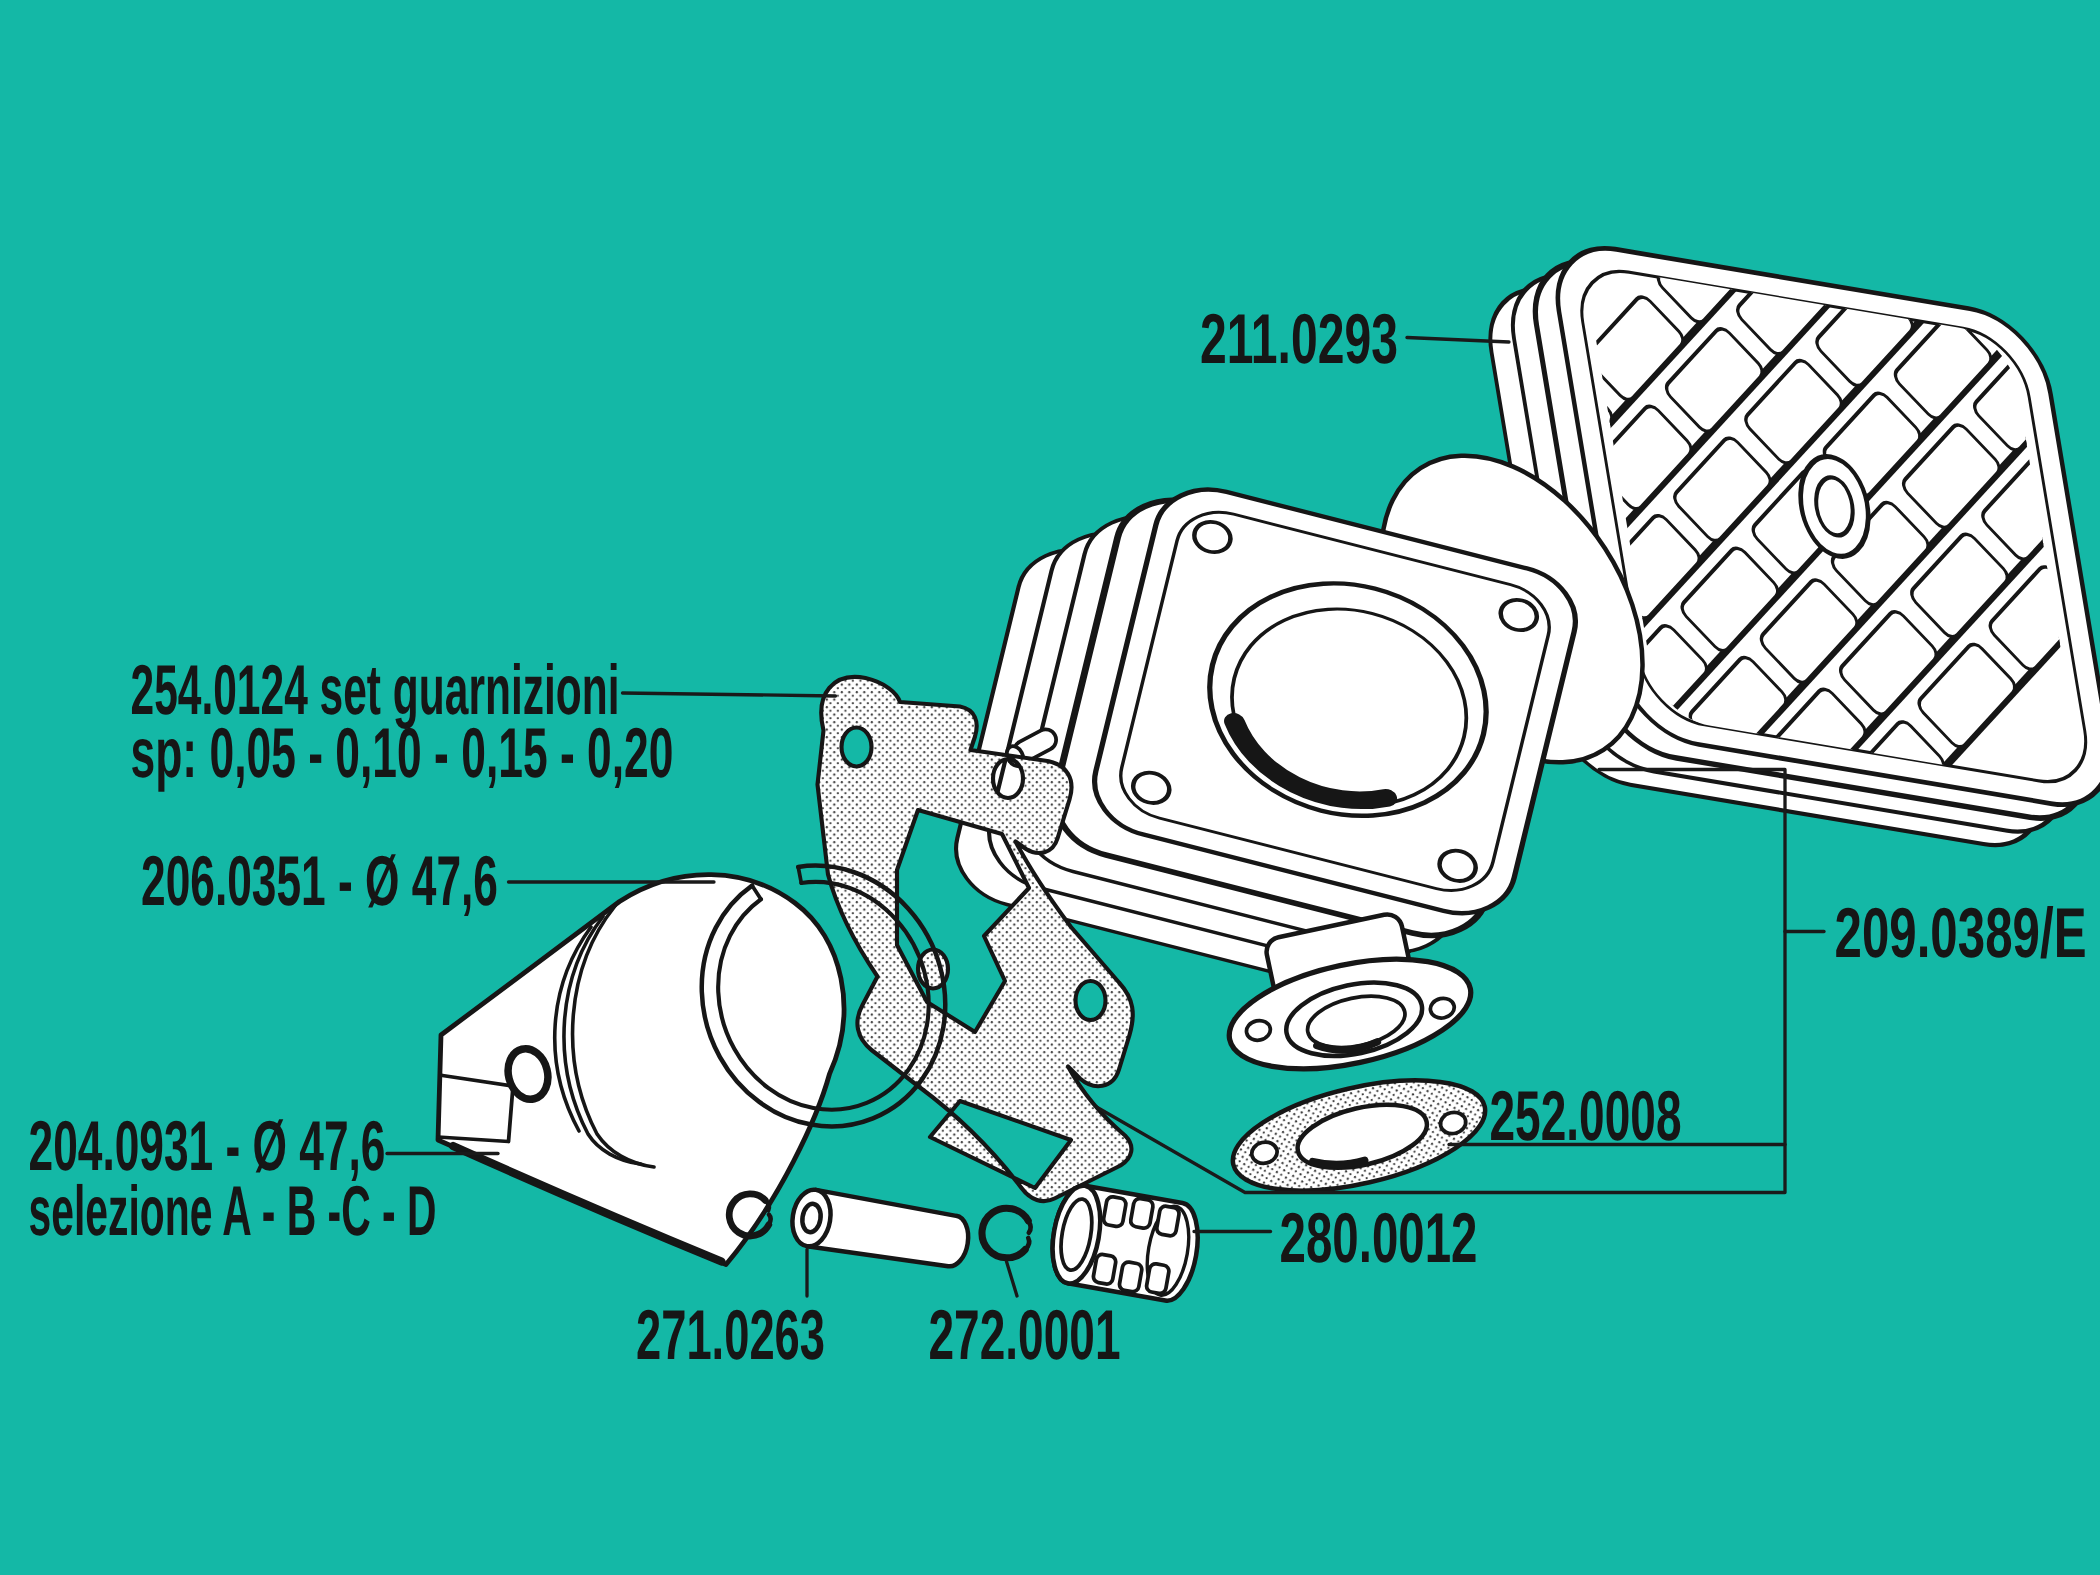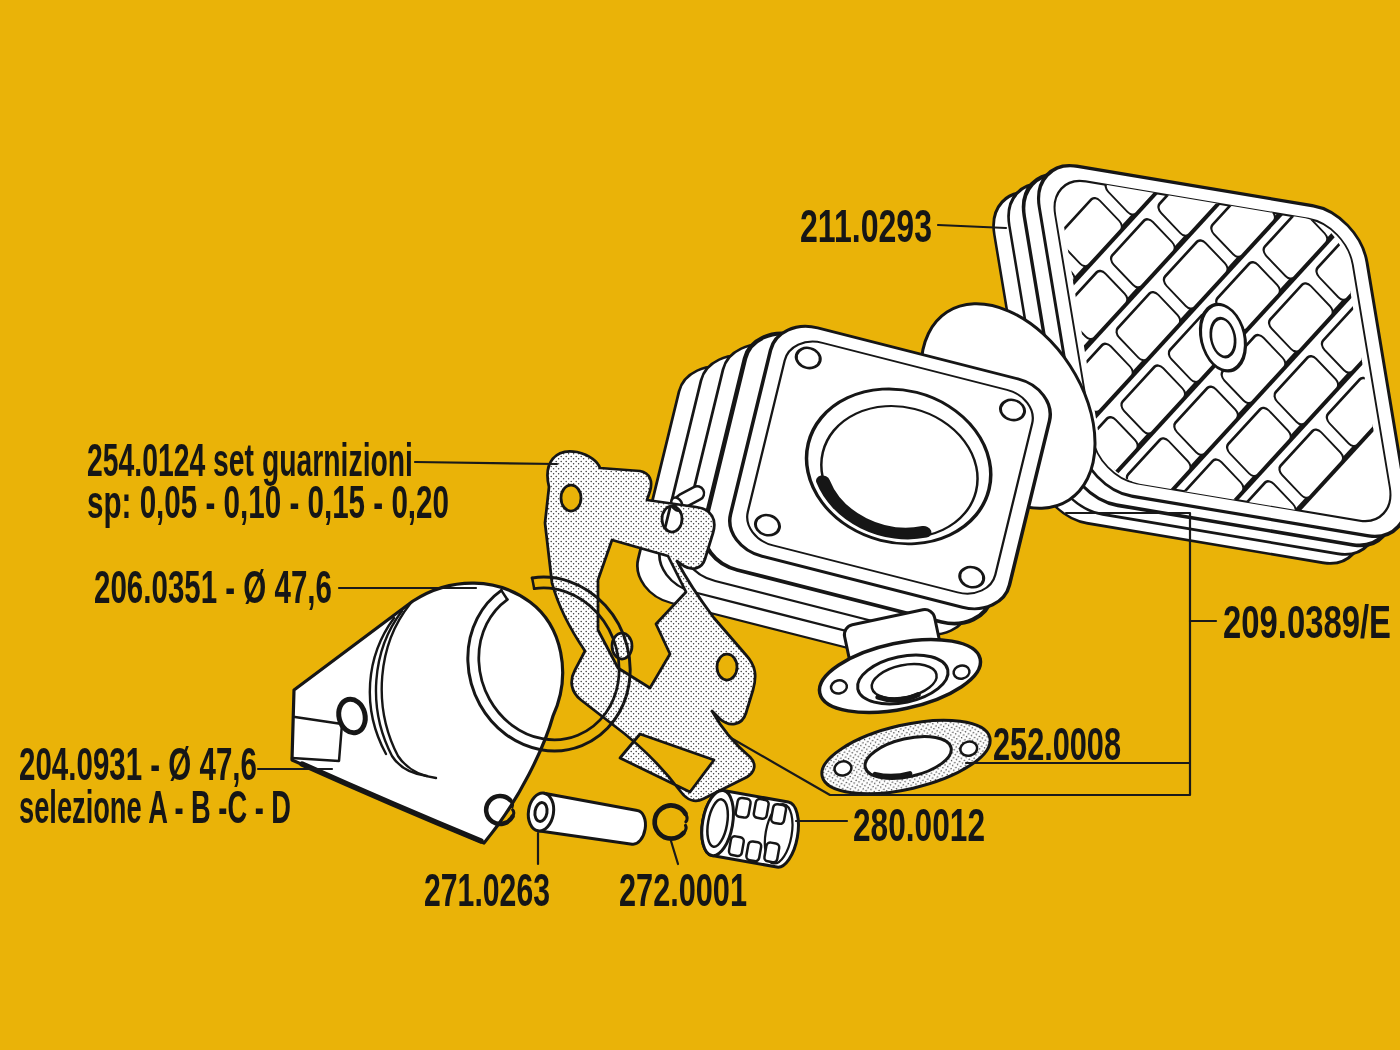--- a/index.html
+++ b/index.html
@@ -1,16 +1,16 @@
 <!DOCTYPE html>
 <html><head>
 <meta charset="utf-8">
 <style>
   html,body{margin:0;padding:0;background:#ffffff;}
-  .stage{width:1400px;height:1050px;background:#eab308;position:relative;overflow:hidden;}
+  .stage{width:1400px;height:1050px;background:#14b8a6;position:relative;overflow:hidden;}
   svg{display:block;}
   .lbl{font-family:"Liberation Sans",sans-serif;font-weight:700;fill:#161616;}
   .o{stroke:#161616;fill:#ffffff;stroke-linejoin:round;stroke-linecap:round;}
   .nf{stroke:#161616;fill:none;stroke-linejoin:round;stroke-linecap:round;}
   .ld{stroke:#1a1a1a;stroke-width:2.2;fill:none;stroke-linecap:round;stroke-linejoin:round;}
 </style>
 </head>
 <body>
 
 <div class="stage">

